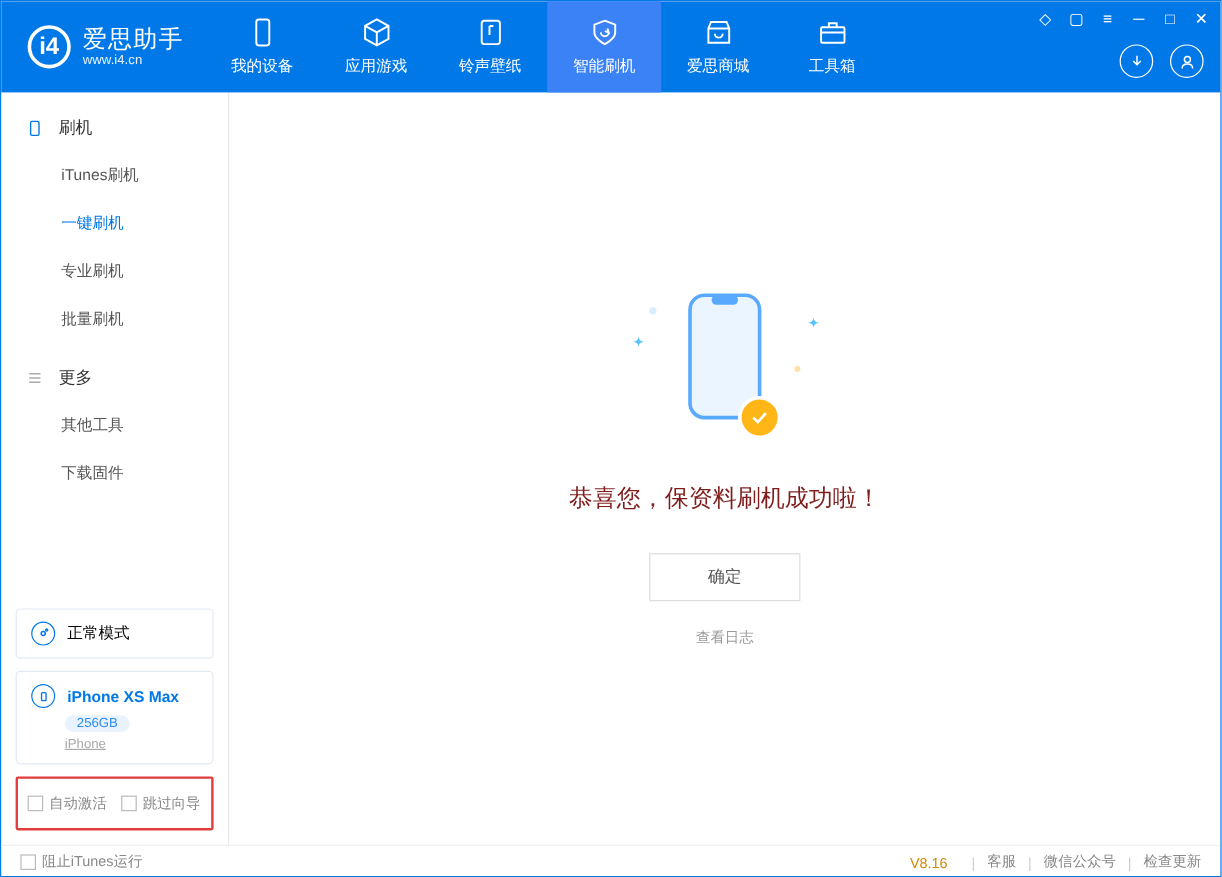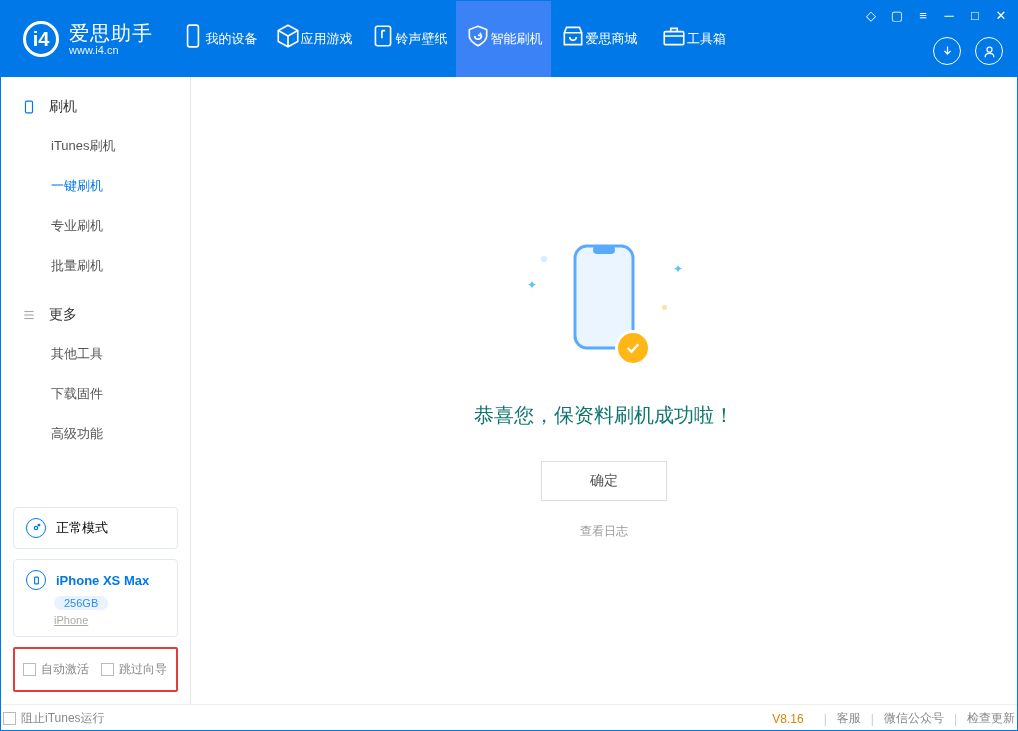--- a/index.html
+++ b/index.html
@@ -6,21 +6,21 @@
 body { background: #fff; width: 1018px; height: 731px; overflow: hidden; border: 1px solid #0078e7; }
 
 
 .header { background: #0078e7; height: 76px; display: flex; align-items: center; color: #fff; position: relative; }
 .logo-area { display: flex; align-items: center; padding: 0 18px 0 22px; }
 .logo-icon { width: 36px; height: 36px; border-radius: 50%; border: 3px solid #fff; display: flex; align-items: center; justify-content: center; font-weight: bold; font-size: 20px; margin-right: 10px; }
 .logo-text { line-height: 1.1; }
 .logo-text .main { font-size: 20px; font-weight: 500; letter-spacing: 1px; }
 .logo-text .sub { font-size: 11px; opacity: .9; }
 .tabs { display: flex; height: 100%; }
-.tab { width: 95px; height: 100%; display: flex; align-items: center; justify-content: center; font-size: 13px; cursor: pointer; }
+.tab { width: 95px; height: 100%; display: flex; flex-direction: column; align-items: center; justify-content: center; font-size: 13px; cursor: pointer; }
 .tab.active { background: #3b82f6; }
 .tab-icon { width: 26px; height: 26px; margin-bottom: 6px; display: flex; align-items: center; justify-content: center; }
 .tab-icon svg { width: 26px; height: 26px; fill: none; stroke: #fff; stroke-width: 1.5; }
 .titlebar { position: absolute; right: 8px; top: 6px; display: flex; gap: 10px; }
 .titlebar-btn { width: 16px; height: 16px; cursor: pointer; color: #fff; display: flex; align-items: center; justify-content: center; font-size: 13px; }
 .header-right { position: absolute; right: 14px; bottom: 12px; display: flex; gap: 14px; }
 .hr-btn { width: 28px; height: 28px; border: 1.5px solid #fff; border-radius: 50%; display: flex; align-items: center; justify-content: center; cursor: pointer; }
 .hr-btn svg { width: 15px; height: 15px; fill: none; stroke: #fff; stroke-width: 2; }
 
 
@@ -41,26 +41,26 @@
 .chk-label { display: flex; align-items: center; font-size: 12px; color: #888; gap: 5px; }
 .chkbox { width: 13px; height: 13px; border: 1px solid #bbb; background: #fff; }
 
 .main { flex: 1; display: flex; flex-direction: column; align-items: center; justify-content: center; }
 .illust { position: relative; width: 170px; height: 130px; margin-bottom: 30px; }
 .illust .phone { position: absolute; left: 50%; top: 0; transform: translateX(-50%); }
 .illust .check { position: absolute; right: 38px; bottom: 6px; width: 36px; height: 36px; border-radius: 50%; background: #ffb616; border: 3px solid #fff; display: flex; align-items: center; justify-content: center; }
 .illust .check svg { width: 18px; height: 18px; stroke: #fff; stroke-width: 3; fill: none; }
 .sparkle { position: absolute; color: #59c3ff; font-size: 12px; }
 .dot { position: absolute; border-radius: 50%; }
-.success-title { font-size: 20px; color: #0f766e; margin-bottom: 32px; }
+.success-title { font-size: 20px; color: #7f1d1d; margin-bottom: 32px; }
 .confirm-btn { border: 1px solid #ddd; background: #fff; padding: 10px 48px; font-size: 14px; color: #555; cursor: pointer; margin-bottom: 22px; }
 .view-log { font-size: 12px; color: #999; cursor: pointer; }
 
 
-.statusbar { height: 28px; border-top: 1px solid #eee; display: flex; align-items: center; padding: 0 2px; font-size: 12px; color: #888; }
+.statusbar { height: 28px; border-top: 1px solid #eee; display: flex; align-items: center; padding: 0 16px; font-size: 12px; color: #888; }
 .statusbar .left { display: flex; align-items: center; gap: 6px; }
 .statusbar .right { margin-left: auto; display: flex; align-items: center; gap: 10px; }
 .sb-link { cursor: pointer; color: #888; }
 .sb-sep { color: #ccc; }
 .version { color: #d48806; margin-right: 10px; }
 </style>
 </head>
 <body>
 
 <div class="header">
@@ -166,21 +166,20 @@
           <svg viewBox="0 0 24 24" width="14" height="14" fill="none" stroke="#aaa" stroke-width="2">
             <line x1="4" y1="6" x2="20" y2="6"></line>
             <line x1="4" y1="12" x2="20" y2="12"></line>
             <line x1="4" y1="18" x2="20" y2="18"></line>
           </svg>
         </span>
       <span>更多</span>
     </div>
     <div class="side-item">其他工具</div>
     <div class="side-item">下载固件</div>
-    <div class="side-item">高级功能</div>
 
     <div class="device-panels">
       <div class="device-card">
         <span class="dc-icon" style="border:1.5px solid #0078e7">
             <svg viewBox="0 0 24 24" width="10" height="10" fill="none" stroke="#0078e7" stroke-width="3">
               <circle cx="12" cy="12" r="4"></circle>
               <circle cx="19" cy="5" r="2"></circle>
             </svg>
           </span>
         <span>正常模式</span>

